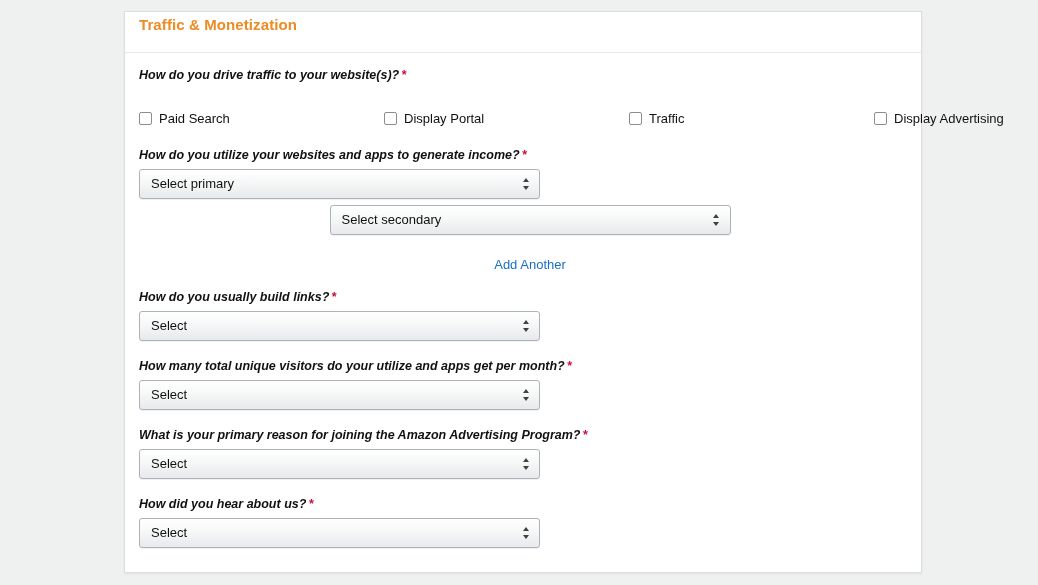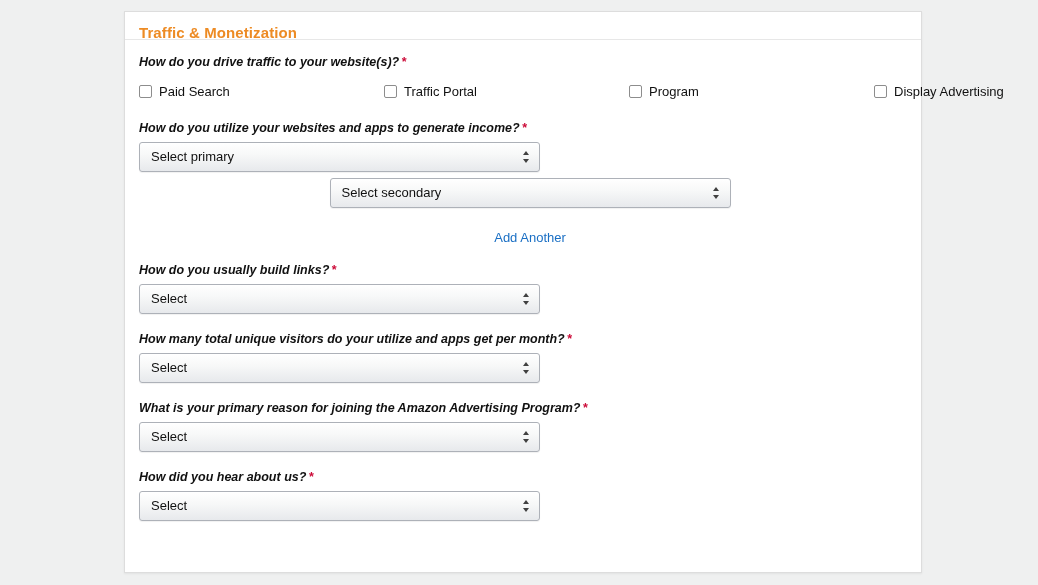--- a/index.html
+++ b/index.html
@@ -30,26 +30,25 @@
     top: 11px;
     width: 798px;
     height: 562px;
     background: #ffffff;
     border: 1px solid #dddddd;
     box-sizing: border-box;
     box-shadow: 0 1px 2px rgba(0,0,0,0.06);
   }
 
   .card-header {
-    height: 28px;
+    height: 41px;
     box-sizing: border-box;
     border-bottom: 1px solid #e7e7e7;
-    padding: 14px 0 0 14px;
-    display: flex;
-    align-items: center;
+    padding: 4px 0 0 14px;
+    display: flex;
   }
 
   .card-title {
     color: #ed8b24;
     font-size: 15px;
     font-weight: bold;
     letter-spacing: 0.1px;
   }
 
   .card-body {
@@ -67,21 +66,21 @@
   }
   .req {
     color: #cc0c39;
     font-weight: bold;
     font-size: 12.5px;
     margin-left: 2px;
   }
 
   
   .checkbox-grid {
-    margin-top: 10px;
+    margin-top: 24px;
     display: grid;
     grid-template-columns: 245px 245px 245px;
     grid-auto-rows: 22.5px;
     grid-auto-flow: column;
   }
   .checkbox-item {
     display: flex;
     align-items: center;
     gap: 7px;
     height: 22.5px;
@@ -184,25 +183,25 @@
           <span>How do you drive traffic to your website(s)?</span><span class="req">*</span>
         </div>
 
         <div class="checkbox-grid">
           <label class="checkbox-item">
             <span class="cb-box"></span>
             <span class="cb-label">Paid Search</span>
           </label>
           <label class="checkbox-item">
             <span class="cb-box"></span>
-            <span class="cb-label">Traffic Portal</span>
-          </label>
-          <label class="checkbox-item">
-            <span class="cb-box"></span>
-            <span class="cb-label">Program</span>
+            <span class="cb-label">Display Portal</span>
+          </label>
+          <label class="checkbox-item">
+            <span class="cb-box"></span>
+            <span class="cb-label">Traffic</span>
           </label>
 
           <label class="checkbox-item">
             <span class="cb-box"></span>
             <span class="cb-label">Display Advertising</span>
           </label>
 
         </div>
       </div>
 

